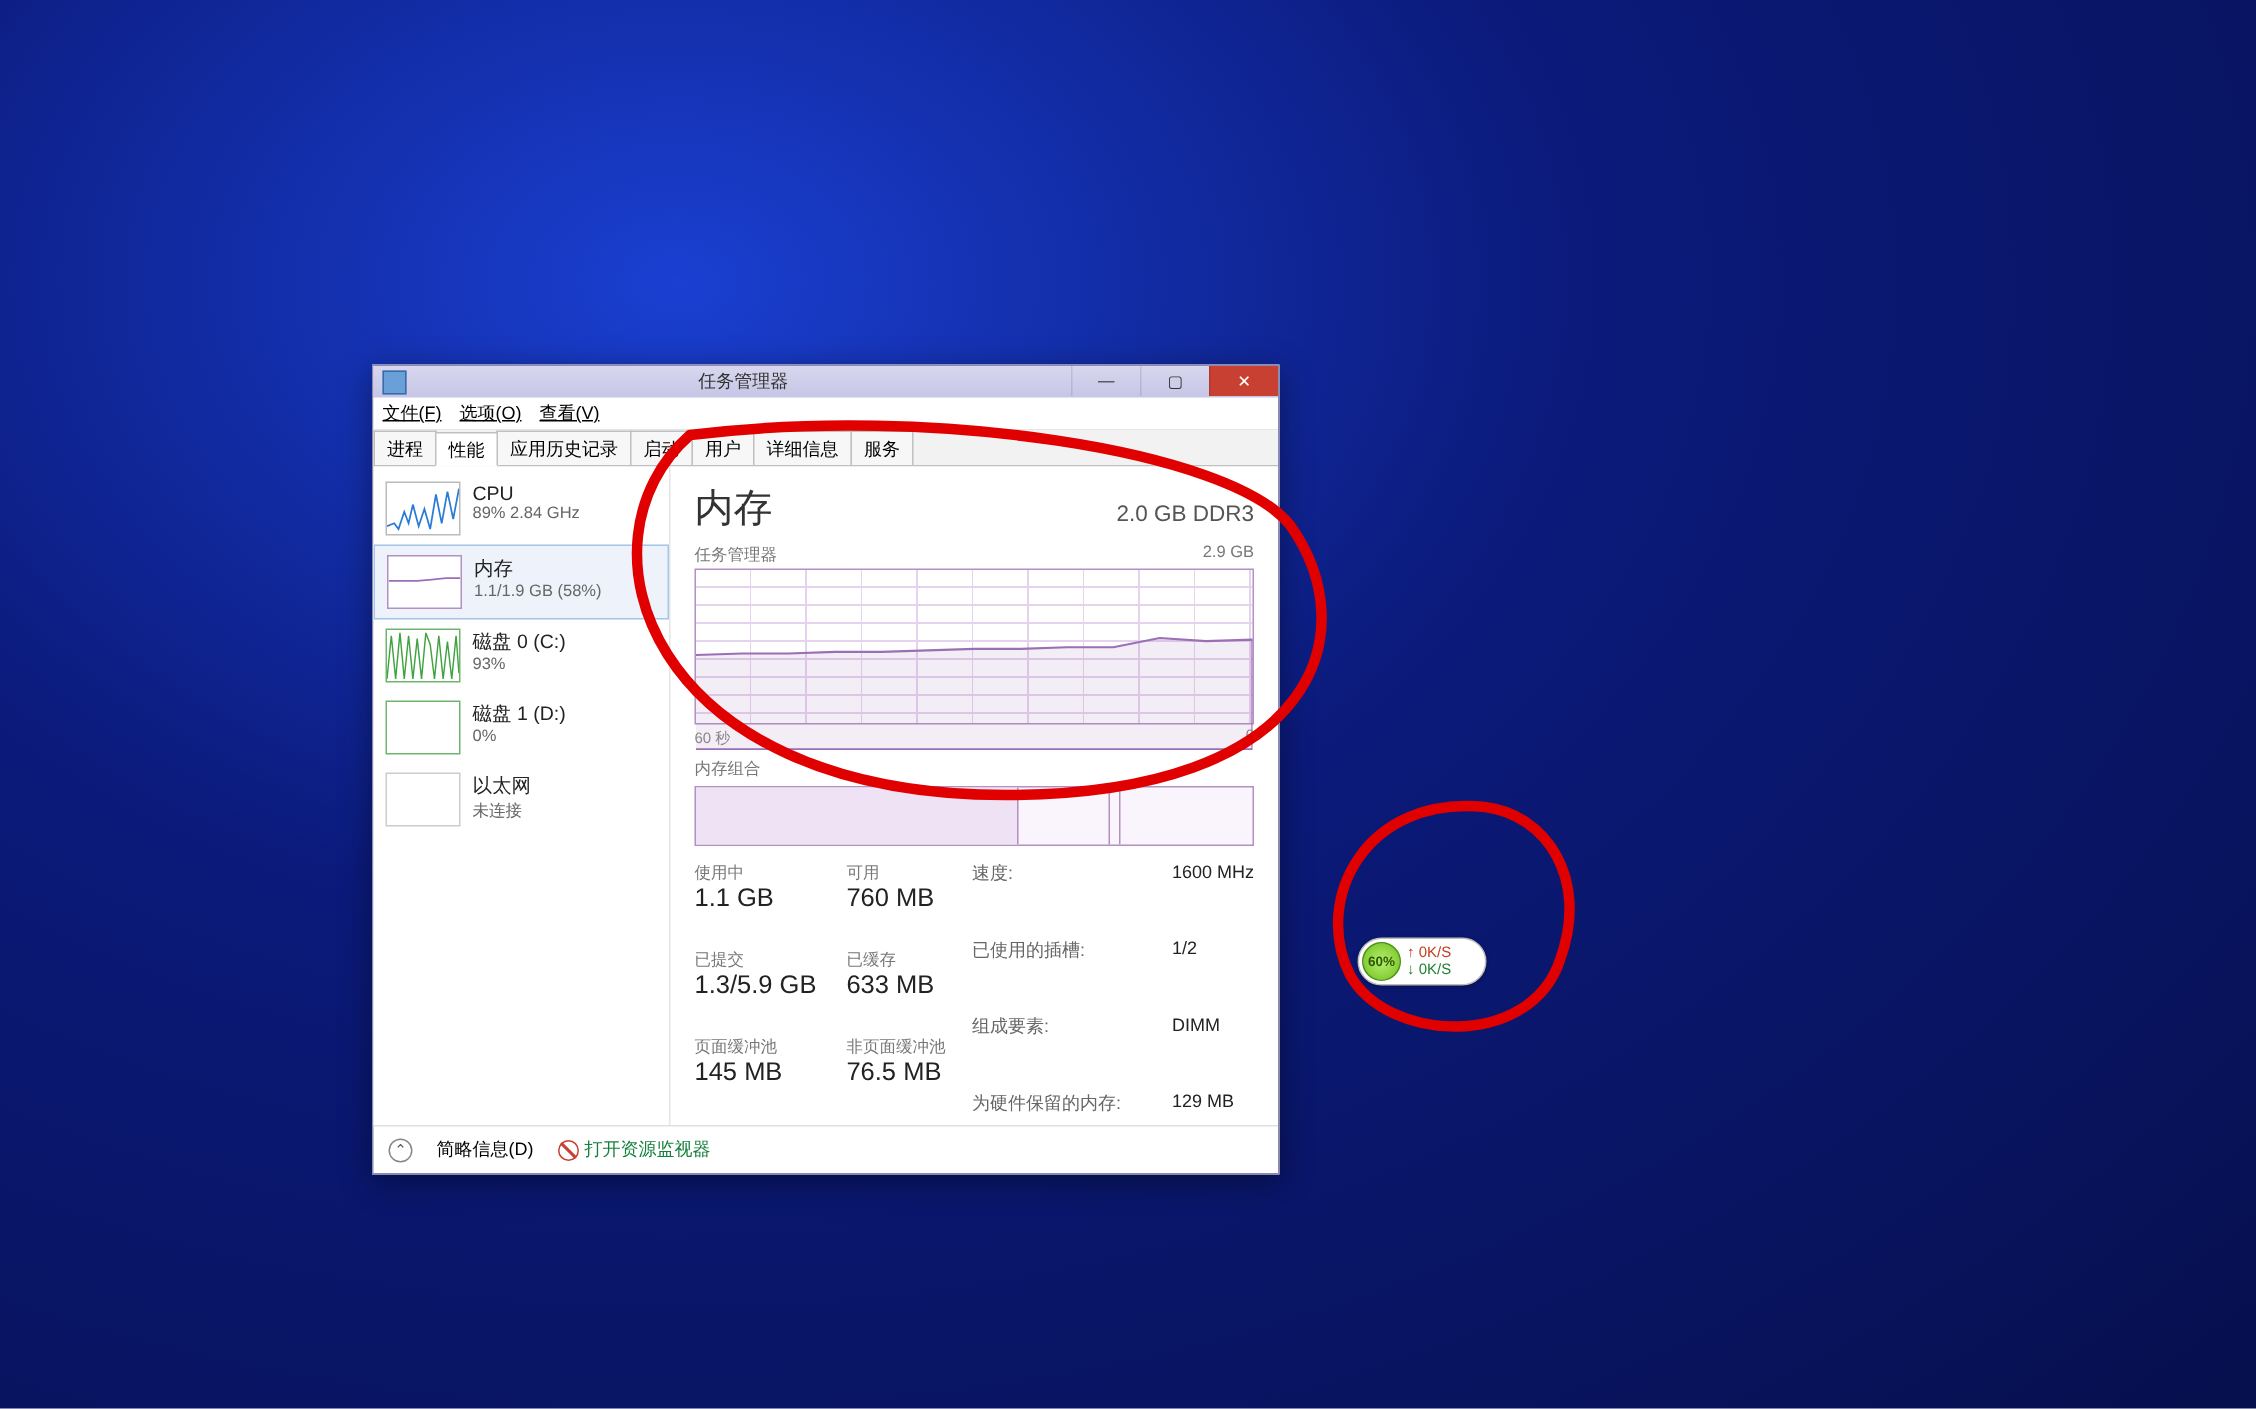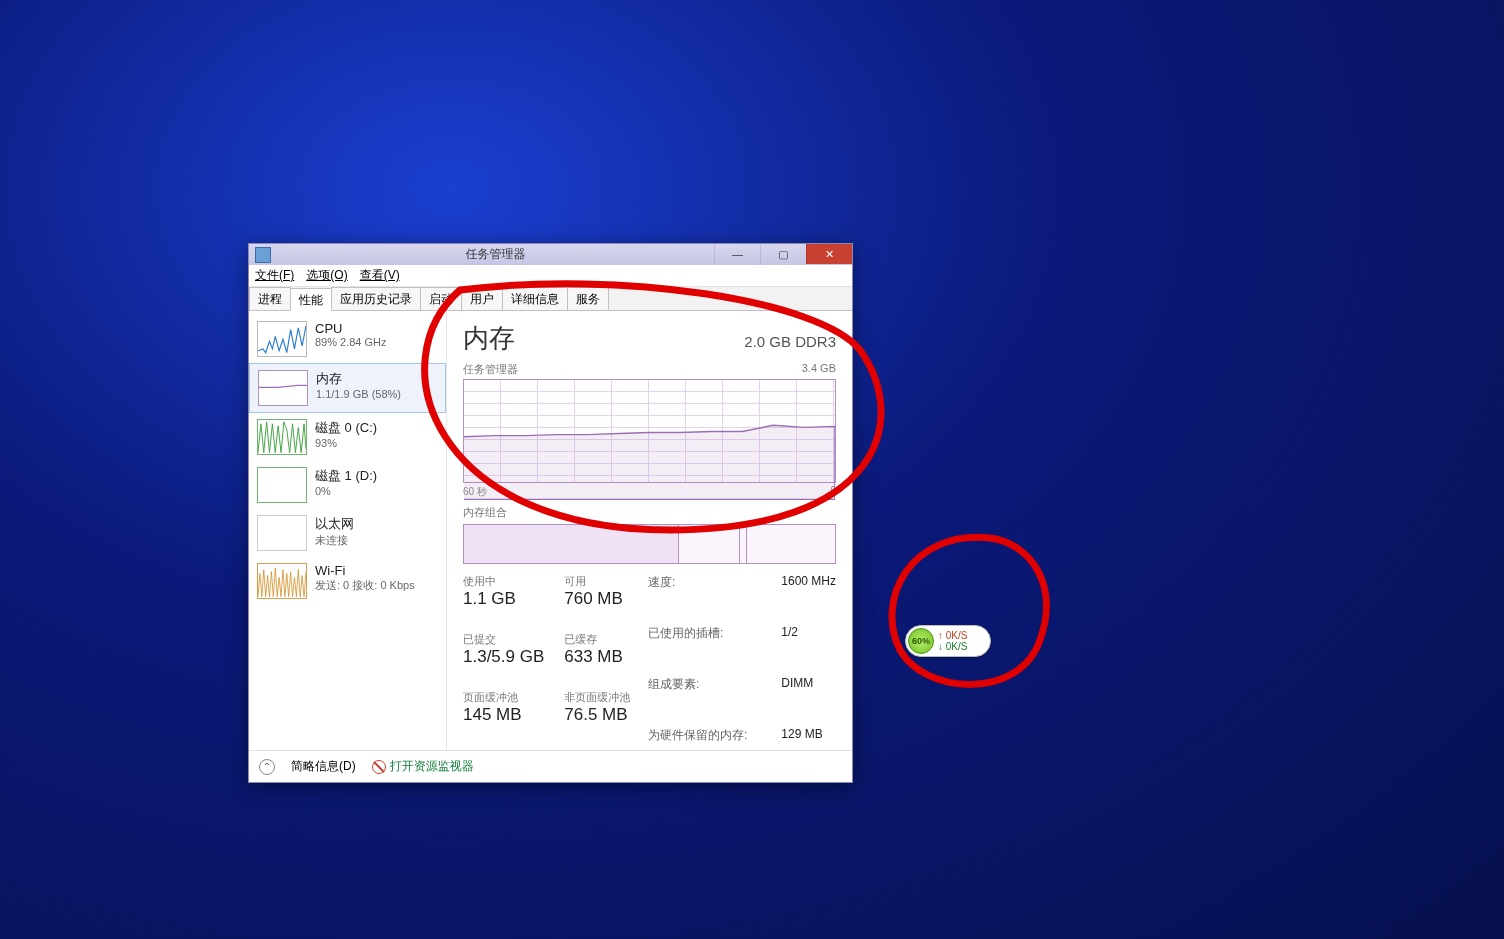--- a/index.html
+++ b/index.html
@@ -328,43 +328,32 @@
       </div>
 
       <div class="side-item">
         <div class="side-mini" style="border-color:#ccc"></div>
         <div class="side-text">
           <div class="name">以太网</div>
           <div class="sub">未连接</div>
         </div>
       </div>
 
-      <div class="side-item">
-        <div class="side-mini" style="border-color:#d4a050">
-          <svg viewBox="0 0 50 36" preserveAspectRatio="none">
-              <polyline points="0,34 2,10 4,34 6,6 8,34 10,12 12,34 14,8 16,34 18,4 20,34 22,14 24,34 26,6 28,34 30,10 32,34 34,8 36,34 38,14 40,34 42,6 44,34 46,12 48,34 50,8" fill="none" stroke="#d48a20" stroke-width="0.8"></polyline>
-            </svg>
-        </div>
-        <div class="side-text">
-          <div class="name">Wi-Fi</div>
-          <div class="sub">发送: 0 接收: 0 Kbps</div>
-        </div>
-      </div>
 
     </div>
 
     <div class="detail">
       <div class="detail-head">
         <span class="big">内存</span>
         <span class="right">2.0 GB DDR3</span>
       </div>
 
       <div class="sub-label">
         <span>任务管理器</span>
-        <span>3.4 GB</span>
+        <span>2.9 GB</span>
       </div>
       <div class="chart-big">
         <svg viewBox="0 0 360 116" preserveAspectRatio="none">
           <polyline id="mem-line" fill="rgba(155,111,181,0.12)" stroke="#9b6fb5" stroke-width="1.4" points="0,55 30,54 60,54 90,53 120,53 150,52 180,51 210,51 240,50 270,50 300,44 330,46 360,45 360,116 0,116"></polyline>
         </svg>
       </div>
       <div class="axis-row">
         <span>60 秒</span>
         <span>0</span>
       </div>

